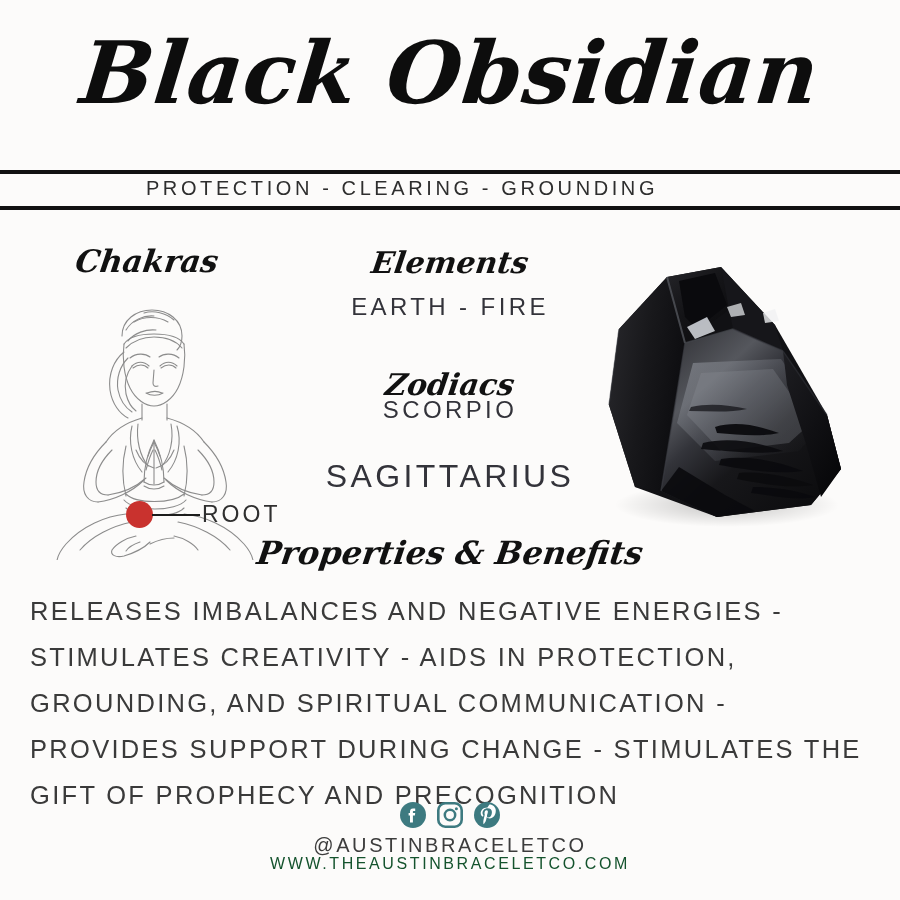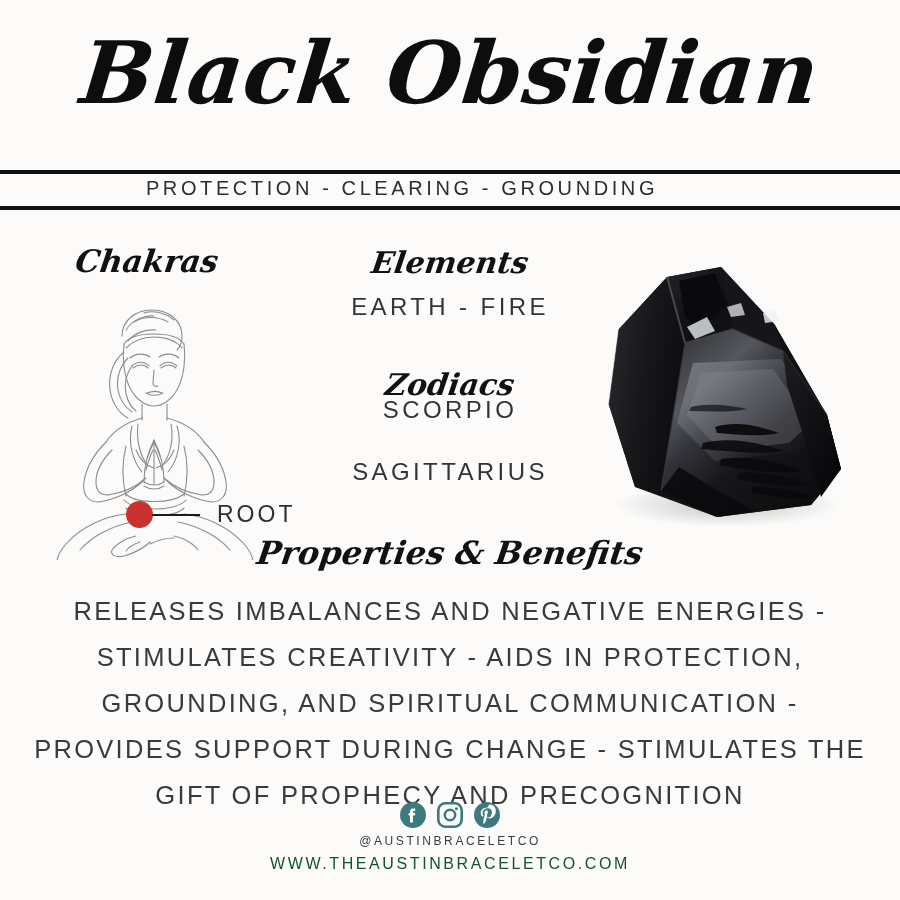--- a/index.html
+++ b/index.html
@@ -108,21 +108,21 @@
   .v-elements {
     left: 300px; top: 293px; width: 300px;
     font-size: 24px; letter-spacing: 3.4px;
   }
   .v-scorpio {
     left: 300px; top: 396px; width: 300px;
     font-size: 24px; letter-spacing: 3.4px;
   }
   .v-sagittarius {
     left: 300px; top: 458px; width: 300px;
-    font-size: 24px; letter-spacing: 3.4px;
+    font-size: 32px; letter-spacing: 3.4px;
   }
 
   
   #figure-wrap {
     position: absolute;
     left: 40px;
     top: 300px;
     width: 230px;
     height: 260px;
   }
@@ -140,21 +140,21 @@
   .chakra-line {
     position: absolute;
     left: 152px;
     top: 514px;
     width: 48px;
     height: 2px;
     background: #1c1c1c;
   }
   .chakra-label {
     position: absolute;
-    left: 217px;
+    left: 202px;
     top: 501px;
     font-size: 23px;
     font-weight: 300;
     letter-spacing: 3px;
     color: #2f2f2f;
   }
 
   
   #stone-wrap {
     position: absolute;
@@ -164,21 +164,21 @@
     height: 275px;
   }
   #stone-wrap svg { display: block; }
 
   
   .body-text {
     position: absolute;
     left: 30px;
     top: 588px;
     width: 840px;
-    text-align: center;
+    text-align: left;
     font-size: 25.5px;
     font-weight: 300;
     line-height: 46px;
     letter-spacing: 2.3px;
     color: #3a3a3a;
   }
 
   
   .socials {
     position: absolute;
@@ -190,21 +190,21 @@
     gap: 11px;
   }
   .socials svg { display: block; }
 
   .handle {
     position: absolute;
     left: 0;
     top: 834px;
     width: 900px;
     text-align: center;
-    font-size: 12px;
+    font-size: 20px;
     font-weight: 300;
     letter-spacing: 2.6px;
     color: #3c3c3c;
   }
   .website {
     position: absolute;
     left: 0;
     top: 855px;
     width: 900px;
     text-align: center;

